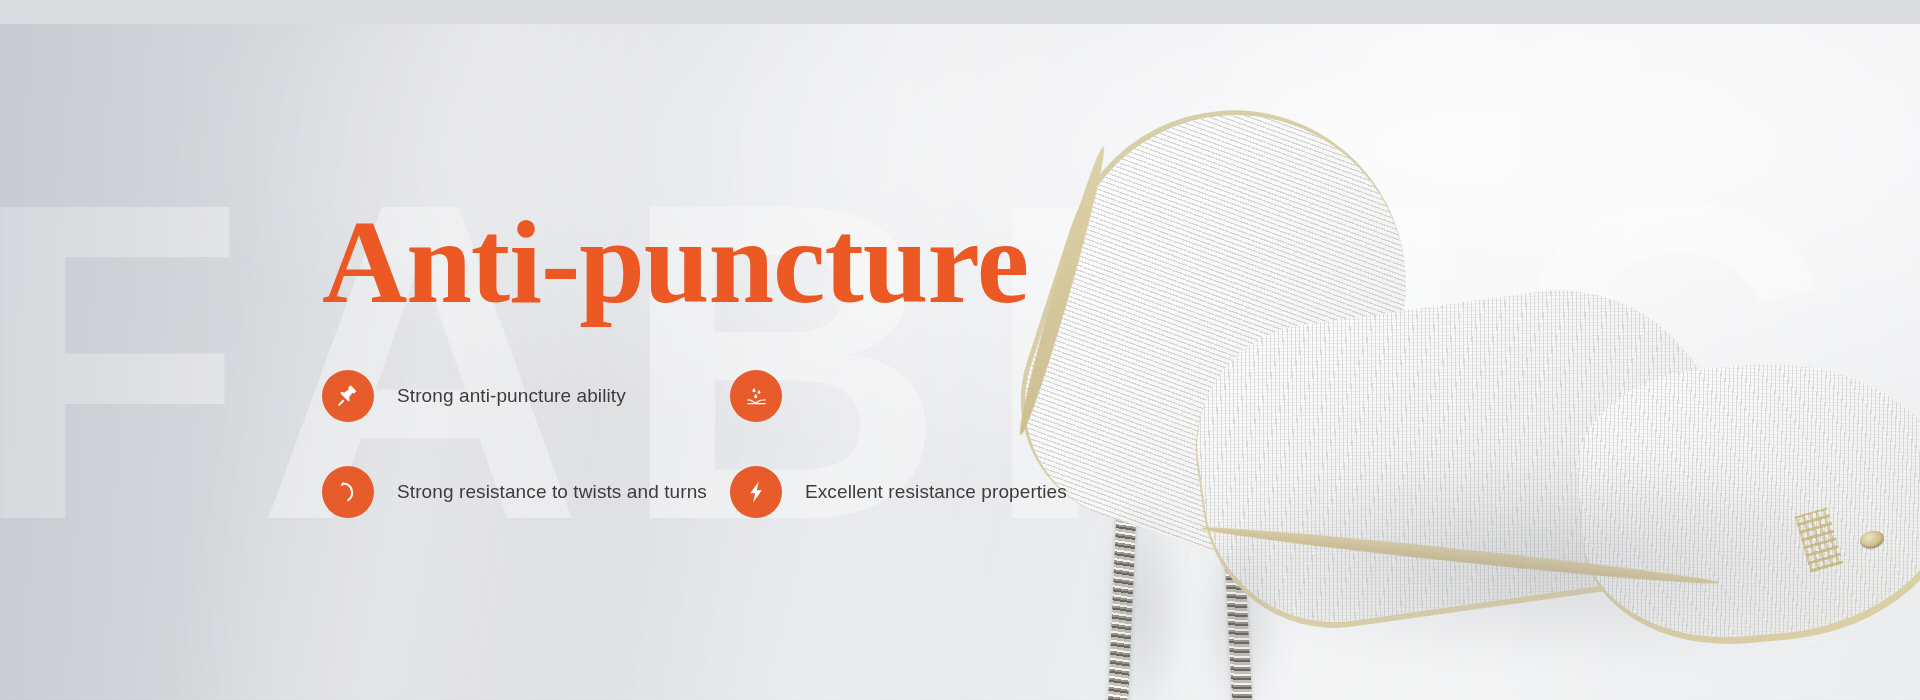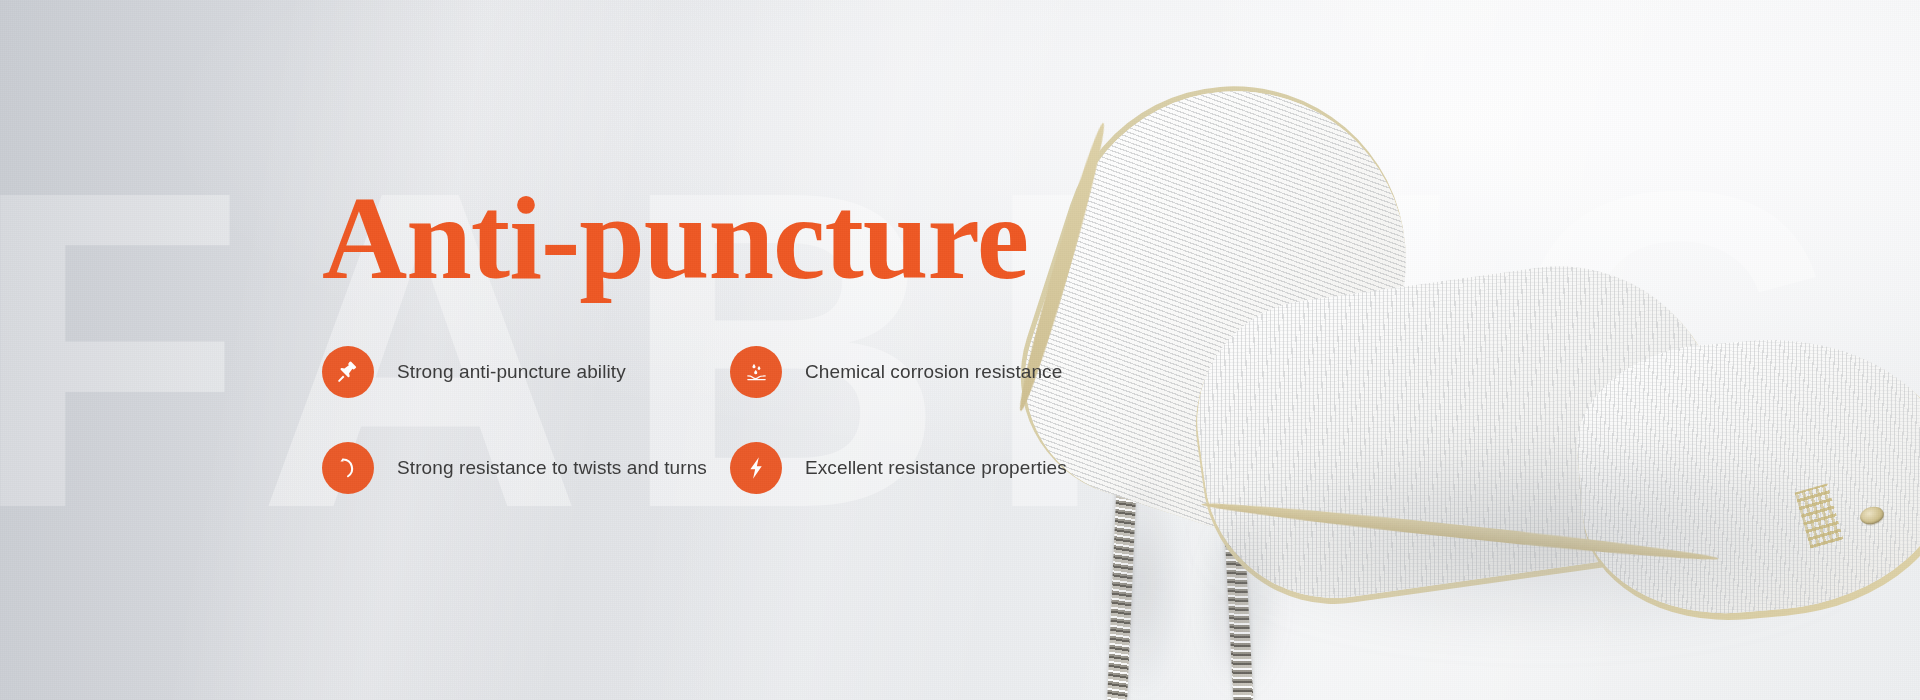--- a/index.html
+++ b/index.html
@@ -10,20 +10,21 @@
     position:relative;
   }
 
   
   .banner{
     position:absolute; inset:0;
     overflow:hidden;
     background:
       radial-gradient(120% 90% at 78% 18%, #fdfdfe 0%, rgba(253,253,254,0) 58%),
       linear-gradient(106deg, #d4d7dc 0%, #dcdee2 22%, #e6e8eb 46%, #eef0f2 64%, #f4f5f6 80%, #eceef0 100%);
+    margin-top: 24px;
   }
 
   
   .watermark{
     position:absolute;
     top:50%; left:-30px;
     transform:translateY(-50%);
     width:1980px;
     white-space:nowrap;
     font-family:"Liberation Sans", sans-serif;
@@ -268,21 +269,20 @@
       <div class="feature">
         <span class="badge">
           <svg width="27" height="27" viewBox="0 0 28 28" aria-hidden="true">
             <path d="M11.4 5.1c1 1.3 1.6 2.2 1.6 3a1.6 1.6 0 1 1-3.2 0c0-.8.6-1.7 1.6-3z" fill="#fff"></path>
             <path d="M16.6 7.2c.9 1.2 1.4 2 1.4 2.7a1.4 1.4 0 1 1-2.8 0c0-.7.5-1.5 1.4-2.7z" fill="#fff"></path>
             <path d="M13.2 11.4c1 1.3 1.6 2.1 1.6 2.9a1.6 1.6 0 1 1-3.2 0c0-.8.6-1.6 1.6-2.9z" fill="#fff"></path>
             <path d="M5 17.6c2.4 0 3.3 0 4.4 1.1 1 1 2.2 1.7 3.6 1.7s2.6-.7 3.6-1.7c1.1-1.1 2-1.1 6.4-1.1" fill="none" stroke="#fff" stroke-width="1.25" stroke-linecap="round"></path>
             <path d="M5 21.3h18" fill="none" stroke="#fff" stroke-width="1.25" stroke-linecap="round"></path>
           </svg>
         </span>
-        <span class="feature-label">Chemical corrosion resistance</span>
       </div>
 
       <div class="feature">
         <span class="badge">
           <svg width="26" height="26" viewBox="0 0 24 24" aria-hidden="true">
             <path d="M7.6 4.2 A8.4 8.4 0 0 1 12 19.6" fill="none" stroke="#fff" stroke-width="1.9" stroke-linecap="round"></path>
             <path d="M7.2 3.1 7.9 6.0 5.0 6.1z" fill="#fff"></path>
           </svg>
         </span>
         <span class="feature-label">Strong resistance to twists and turns</span>

